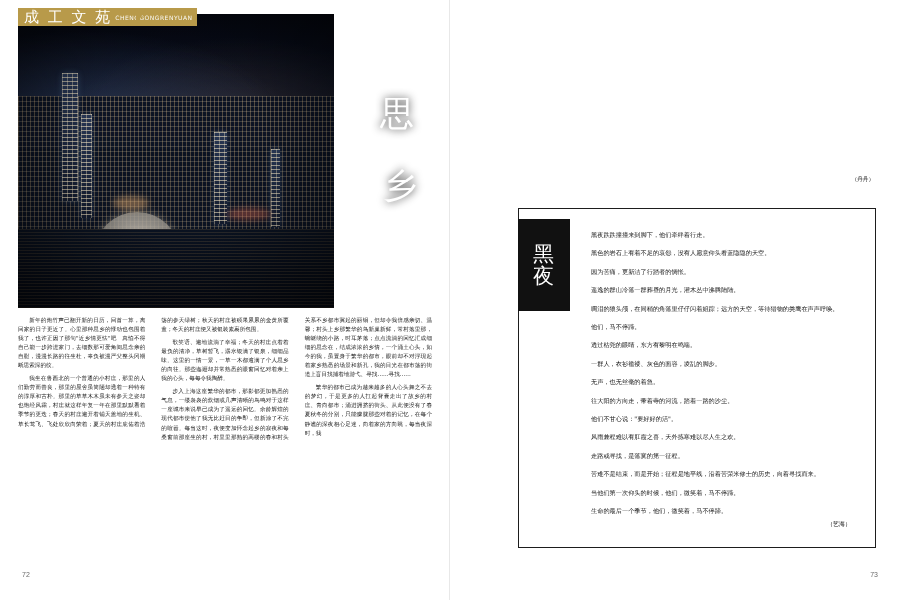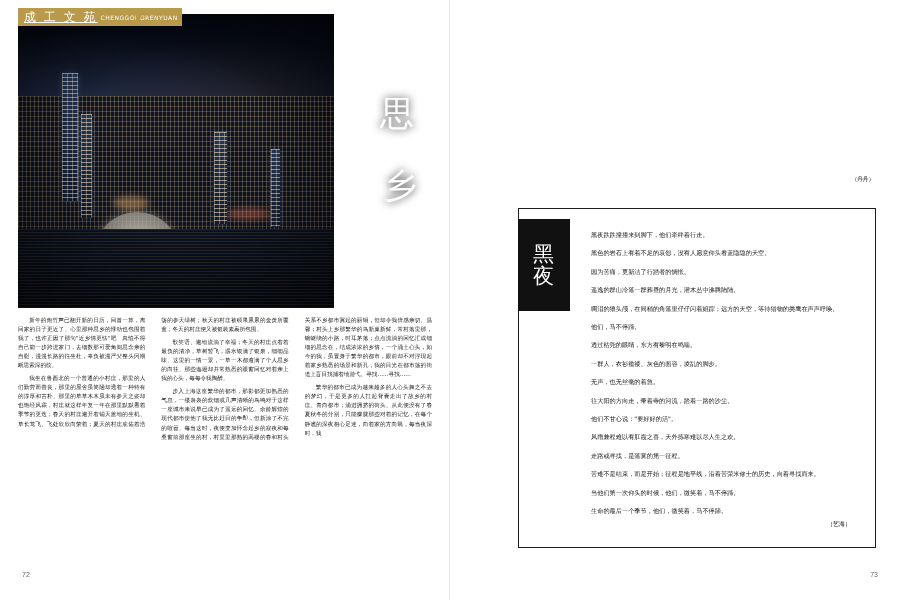--- a/index.html
+++ b/index.html
@@ -107,21 +107,21 @@
     height: 18px;
     padding: 0 4px 0 6px;
     background: #b89a4a;
     color: #ffffff;
     font-size: 9px;
     letter-spacing: 1px;
     display: flex;
     align-items: center;
     z-index: 4;
   }
-  .banner .cn { font-size: 12px; letter-spacing: 2px; text-decoration: underline; }
+  .banner .cn { font-size: 15px; letter-spacing: 2px; }
   .banner .en { font-size: 6px; margin-left: 3px; letter-spacing: .5px; opacity: .95; }
   .banner-tail {
     position: absolute;
     left: 136px; top: 8px;
     width: 0; height: 0;
     border-top: 18px solid #b89a4a;
     border-right: 10px solid transparent;
     z-index: 4;
   }
 

